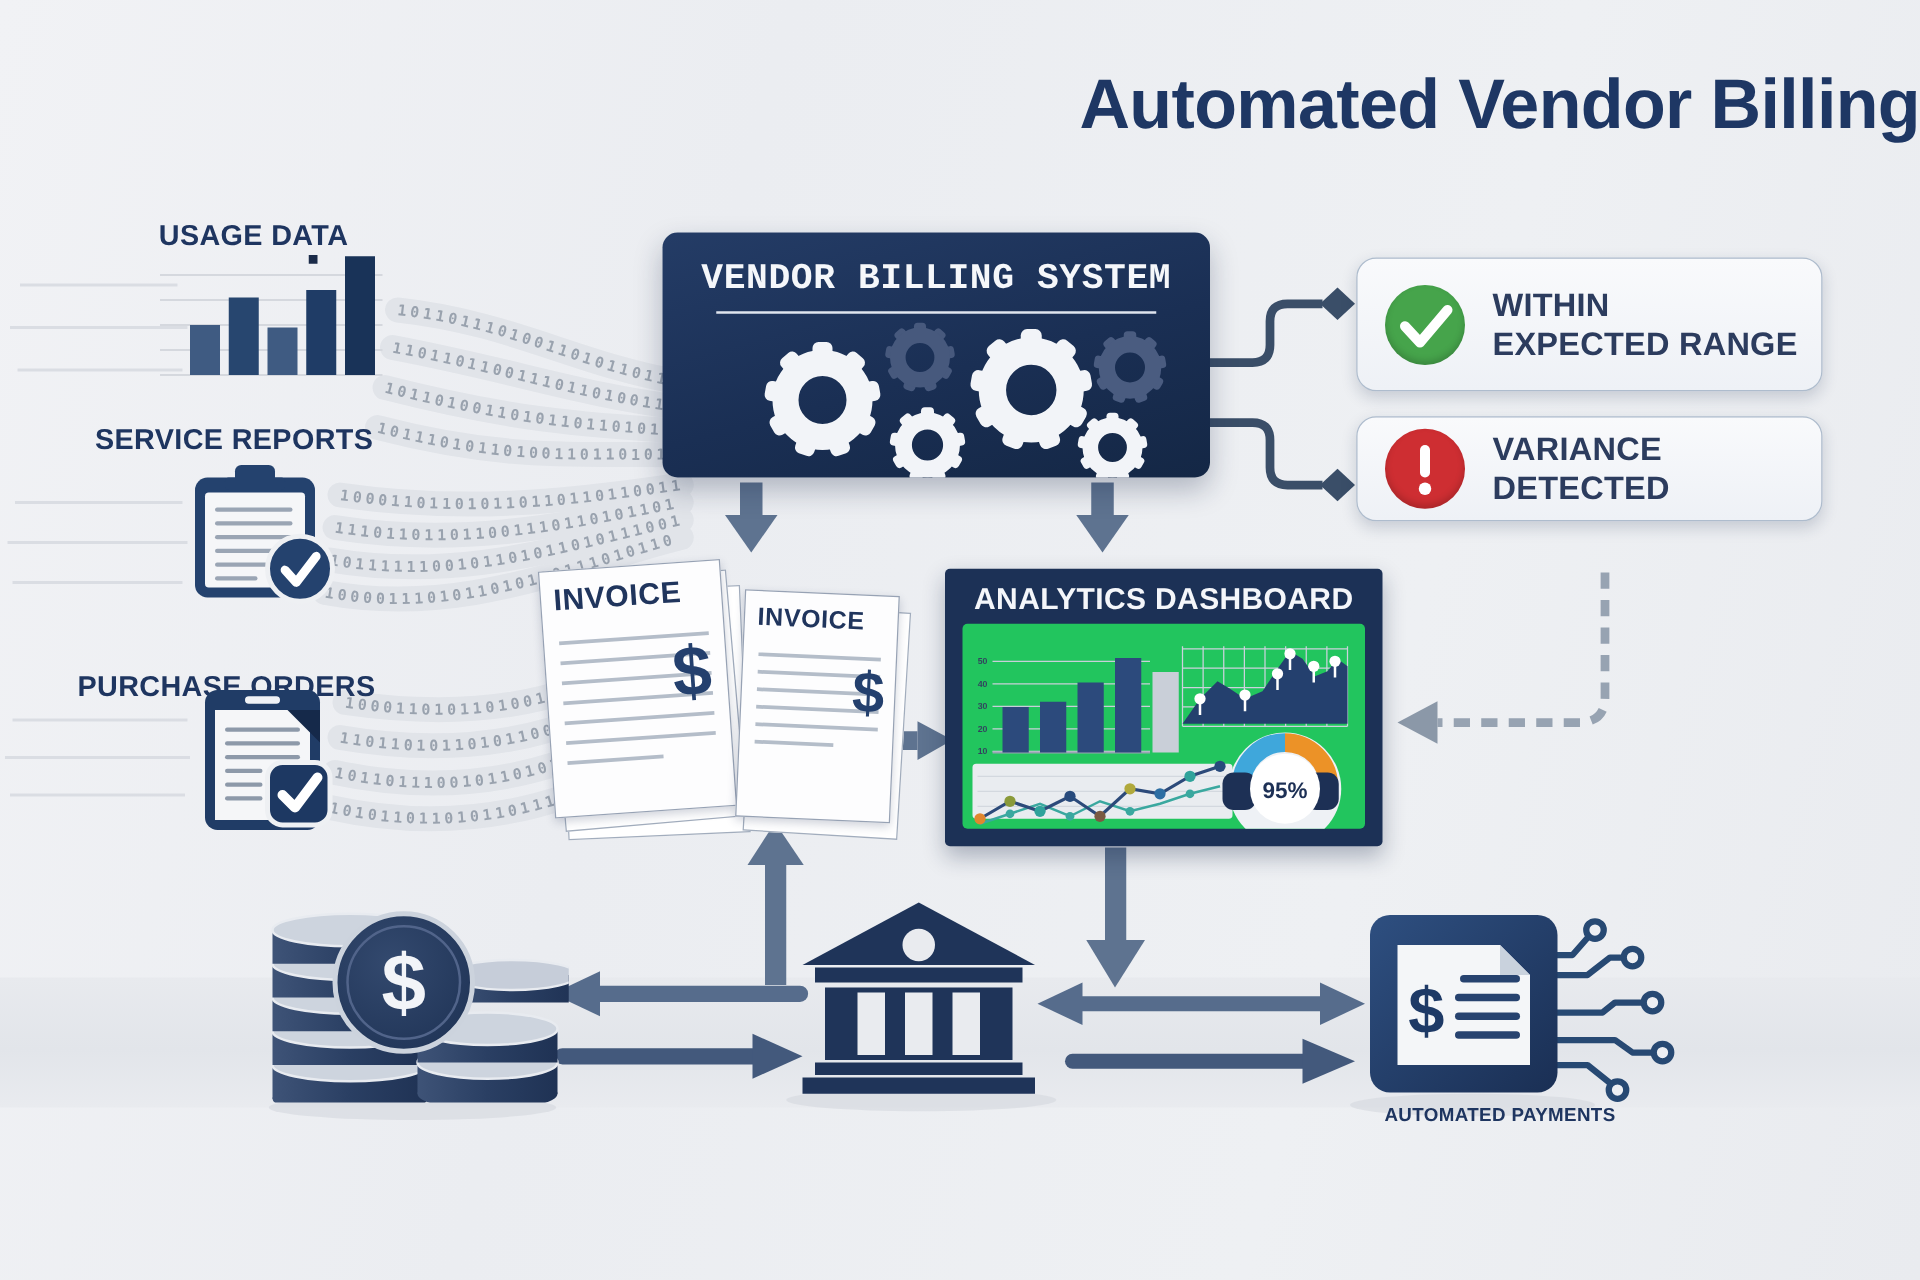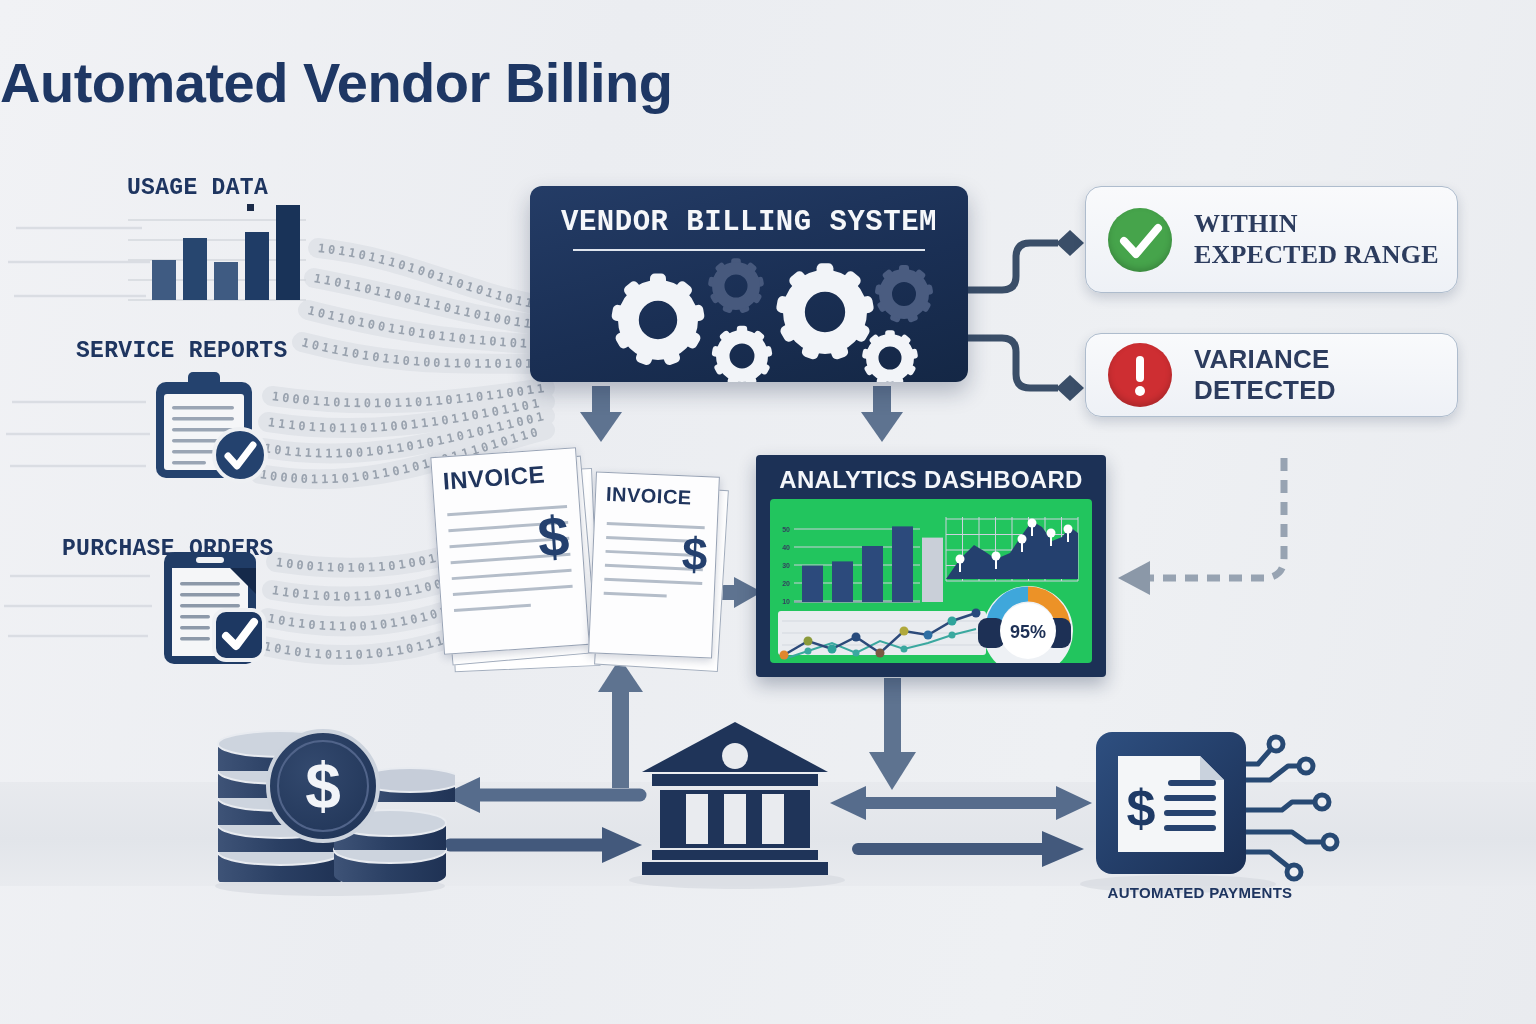--- a/index.html
+++ b/index.html
@@ -3,40 +3,40 @@
 <meta charset="utf-8">
 <style>
   html,body{margin:0;padding:0;}
   body{font-family:"Liberation Sans",sans-serif;background:#e4e6ea;}
   #canvas{position:relative;width:1536px;height:1024px;overflow:hidden;
     background:linear-gradient(105deg,#f1f2f5 0%,#ebedf1 35%,#eef0f3 70%,#e9ebef 100%);}
   svg{display:block;}
   .abs{position:absolute;}
 
   
-  #title{left:0;right:0;top:50px;text-align:left;font-size:56px;font-weight:800;
+  #title{left:0;right:0;top:50px;text-align:right;font-size:56px;font-weight:800;
     color:#1e3764;letter-spacing:-0.5px;margin:0;}
 
   
-  .src-label{font-size:23px;font-weight:800;color:#1e3560;letter-spacing:.3px;white-space:nowrap;font-family:Liberation Mono, monospace;}
+  .src-label{font-size:23px;font-weight:800;color:#1e3560;letter-spacing:.3px;white-space:nowrap;}
 
   
   #system-box{left:530px;top:186px;width:438px;height:196px;border-radius:12px;
     background:linear-gradient(165deg,#243c66 0%,#1a2f54 55%,#142745 100%);
     box-shadow:0 10px 22px rgba(20,35,70,.28);font-family:Liberation Mono, monospace;}
   #system-title{margin:20px 12px 0;text-align:center;font-size:29px;font-weight:700;
     color:#f5f7fa;letter-spacing:.5px;white-space:nowrap;}
   #system-rule{width:352px;height:2px;background:#dfe5ee;margin:10px auto 0;}
   #gears-svg{position:absolute;left:0;top:70px;width:438px;height:126px;}
 
   
   .card{width:373px;height:107px;border-radius:16px;border:1.5px solid #aebccd;
     background:linear-gradient(180deg,#f9fafc 0%,#eef1f6 100%);
     box-shadow:0 5px 12px rgba(30,45,80,.18);display:flex;align-items:center;gap:22px;padding-left:22px;box-sizing:border-box;}
-  #card-range{left:1085px;top:186px;font-family:Liberation Serif, serif;}
+  #card-range{left:1085px;top:206px;}
   #card-variance{left:1085px;top:333px;height:84px;}
   .oc-icon{width:64px;height:64px;border-radius:50%;flex:0 0 auto;box-shadow:inset 0 -3px 6px rgba(0,0,0,.18);}
   .oc-text{font-size:26px;font-weight:800;color:#2c3c5e;line-height:1.18;letter-spacing:.2px;}
 
   
   .invoice-wrap{position:absolute;}
   #inv1{left:437px;top:452px;width:146px;height:198px;transform:rotate(-4deg);}
   #inv2{left:592px;top:474px;width:124px;height:182px;transform:rotate(2.5deg);}
   .page{position:absolute;inset:0;background:#ffffff;border:1px solid #a2adbd;}
   #inv1 .p2{transform:translate(12px,20px) rotate(1.5deg);}

